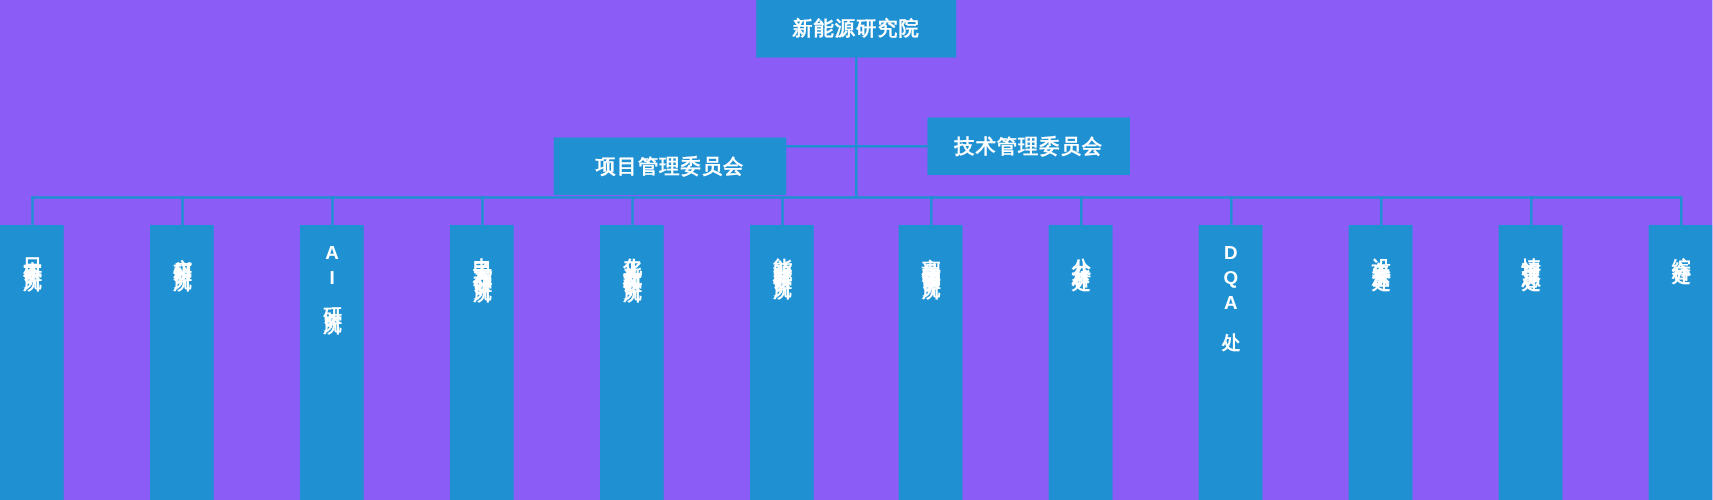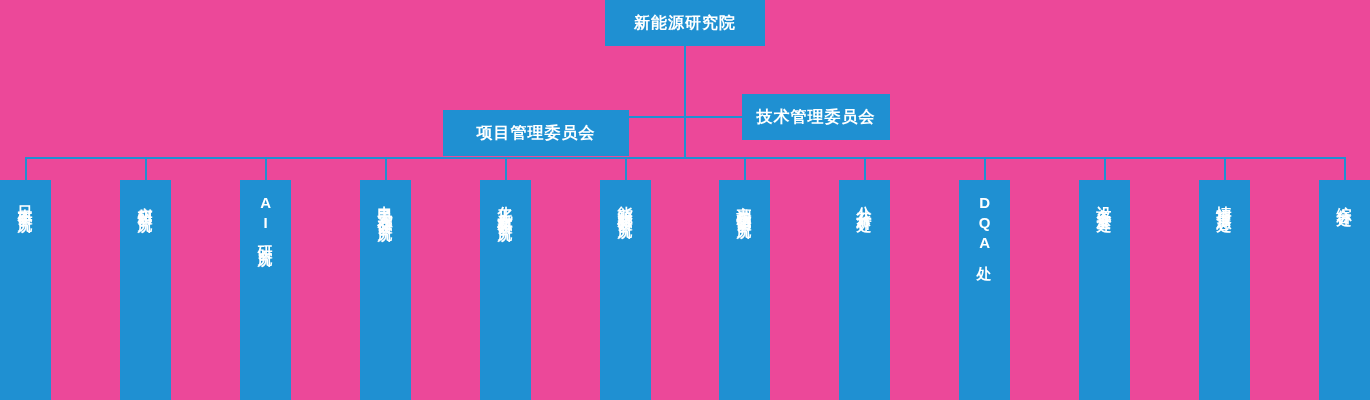--- a/index.html
+++ b/index.html
@@ -8,21 +8,21 @@
     background: #ffffff;
   }
   body {
     font-family: "Liberation Sans", "DejaVu Sans", sans-serif;
   }
 
   #chart {
     position: relative;
     width: 1370px;
     height: 400px;
-    background: #ec4899;
+    background: #8b5cf6;
     overflow: hidden;
   }
 
   
   .node {
     position: absolute;
     background: #1f90d2;
     color: #ffffff;
     font-weight: bold;
     box-sizing: border-box;
@@ -48,21 +48,21 @@
     left: 443px;
     top: 110px;
     width: 186px;
     height: 46px;
     font-size: 16px;
   }
 
   #committee-technical {
     left: 742px;
     top: 94px;
-    width: 148px;
+    width: 162px;
     height: 46px;
     font-size: 16px;
   }
 
   
   .node.vert {
     top: 180px;
     width: 51px;
     height: 220px;
     display: flex;

